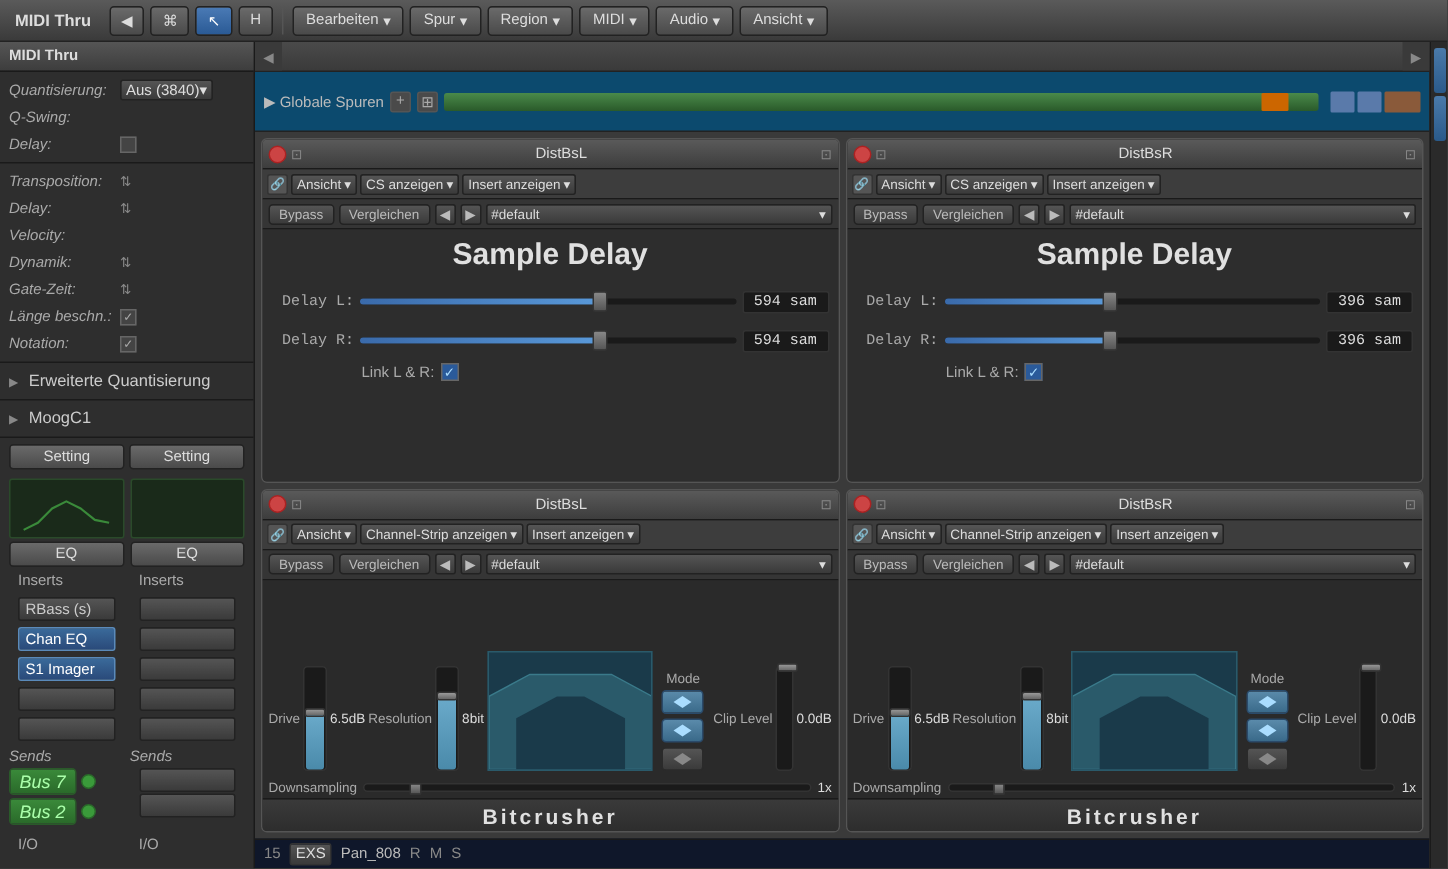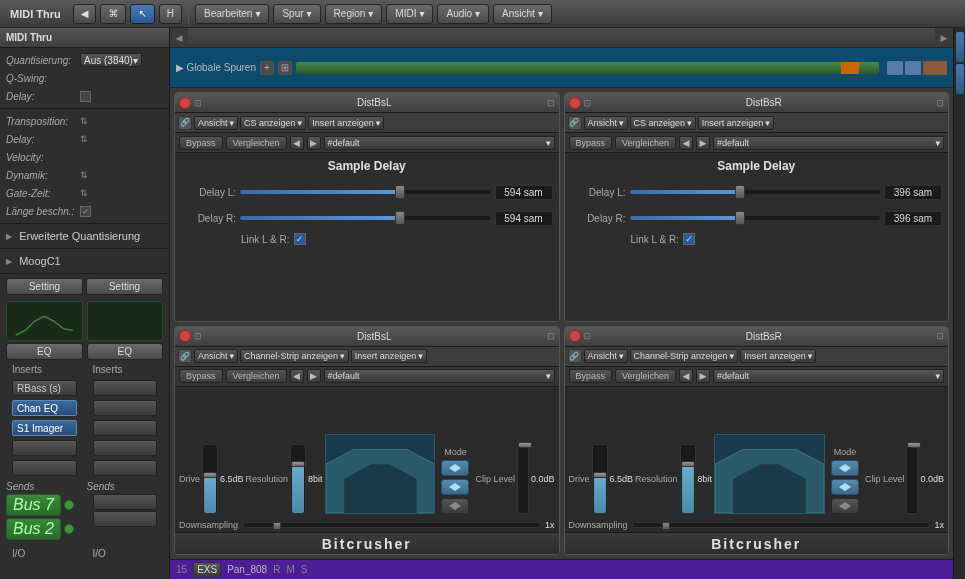--- a/index.html
+++ b/index.html
@@ -167,21 +167,21 @@
     }
     .sends-label { color: #aaa; font-size: 10px; margin-bottom: 2px; }
     .send-btn {
       display: flex; align-items: center; gap: 3px; margin-bottom: 2px;
     }
     .send-pill {
       background: linear-gradient(to bottom, #3a8a3a, #2a6a2a);
       border: 1px solid #2a5a2a;
       border-radius: 3px;
       color: #aaffaa;
-      font-size: 16px;
+      font-size: 12px;
       padding: 1px 6px;
       min-width: 44px;
       text-align: center;
     }
     .send-dot {
       width: 10px; height: 10px;
       border-radius: 50%;
       background: #5a5a5a;
       border: 1px solid #333;
     }
@@ -404,30 +404,31 @@
     .sample-delay-content {
       flex: 1;
       background: #2d2d2d;
       display: flex;
       flex-direction: column;
       padding: 6px;
       gap: 4px;
     }
     .sd-title {
       text-align: center;
-      font-size: 12px;
+      font-size: 20px;
       font-weight: bold;
       color: #e0e0e0;
       margin-bottom: 4px;
     }
     .sd-row {
       display: flex;
       align-items: center;
       height: 22px;
       gap: 4px;
+      font-family: Liberation Mono, monospace;
     }
     .sd-label {
       color: #aaa;
       font-size: 10px;
       min-width: 55px;
       text-align: right;
     }
     .sd-slider-container {
       flex: 1;
       height: 14px;
@@ -608,21 +609,21 @@
     .bc-footer-title {
       font-size: 14px;
       font-weight: bold;
       color: #e0e0e0;
       letter-spacing: 2px;
     }
 
     
     .bottom-bar {
       height: 20px;
-      background: #4c1d95;
+      background: #0f172a;
       border-top: 1px solid #1a1a1a;
       display: flex;
       align-items: center;
       padding: 0 6px;
       gap: 6px;
       flex-shrink: 0;
     }
     .bottom-num {
       color: #888; font-size: 10px;
     }
@@ -714,20 +715,24 @@
         <span style="color:#888;font-size:9px;">⇅</span>
       </div>
       <div class="sidebar-row">
         <span class="sidebar-label">Gate-Zeit:</span>
         <span style="color:#888;font-size:9px;">⇅</span>
       </div>
       <div class="sidebar-row">
         <span class="sidebar-label">Länge beschn.:</span>
         <div class="sidebar-checkbox checked"></div>
       </div>
+      <div class="sidebar-row">
+        <span class="sidebar-label">Notation:</span>
+        <div class="sidebar-checkbox checked"></div>
+      </div>
     </div>
     <div class="sidebar-section">
       <div class="sidebar-row">
         <span class="expand-arrow">▶</span>
         <span>Erweiterte Quantisierung</span>
       </div>
     </div>
     <div class="sidebar-section">
       <div class="sidebar-row">
         <span class="expand-arrow">▶</span>

